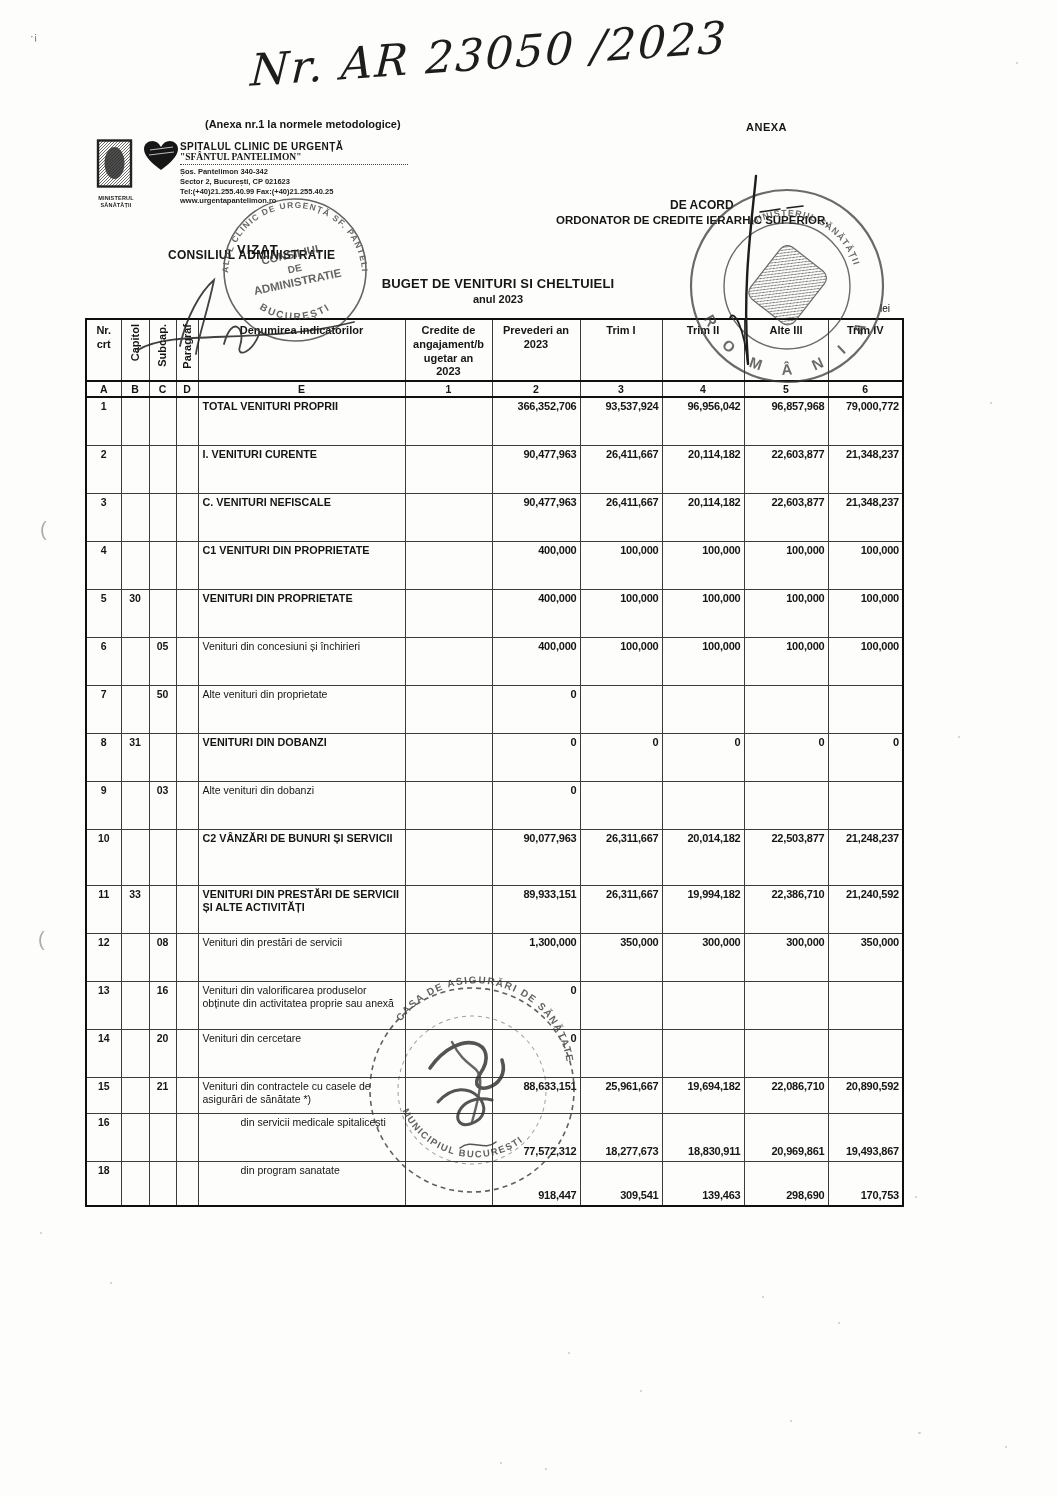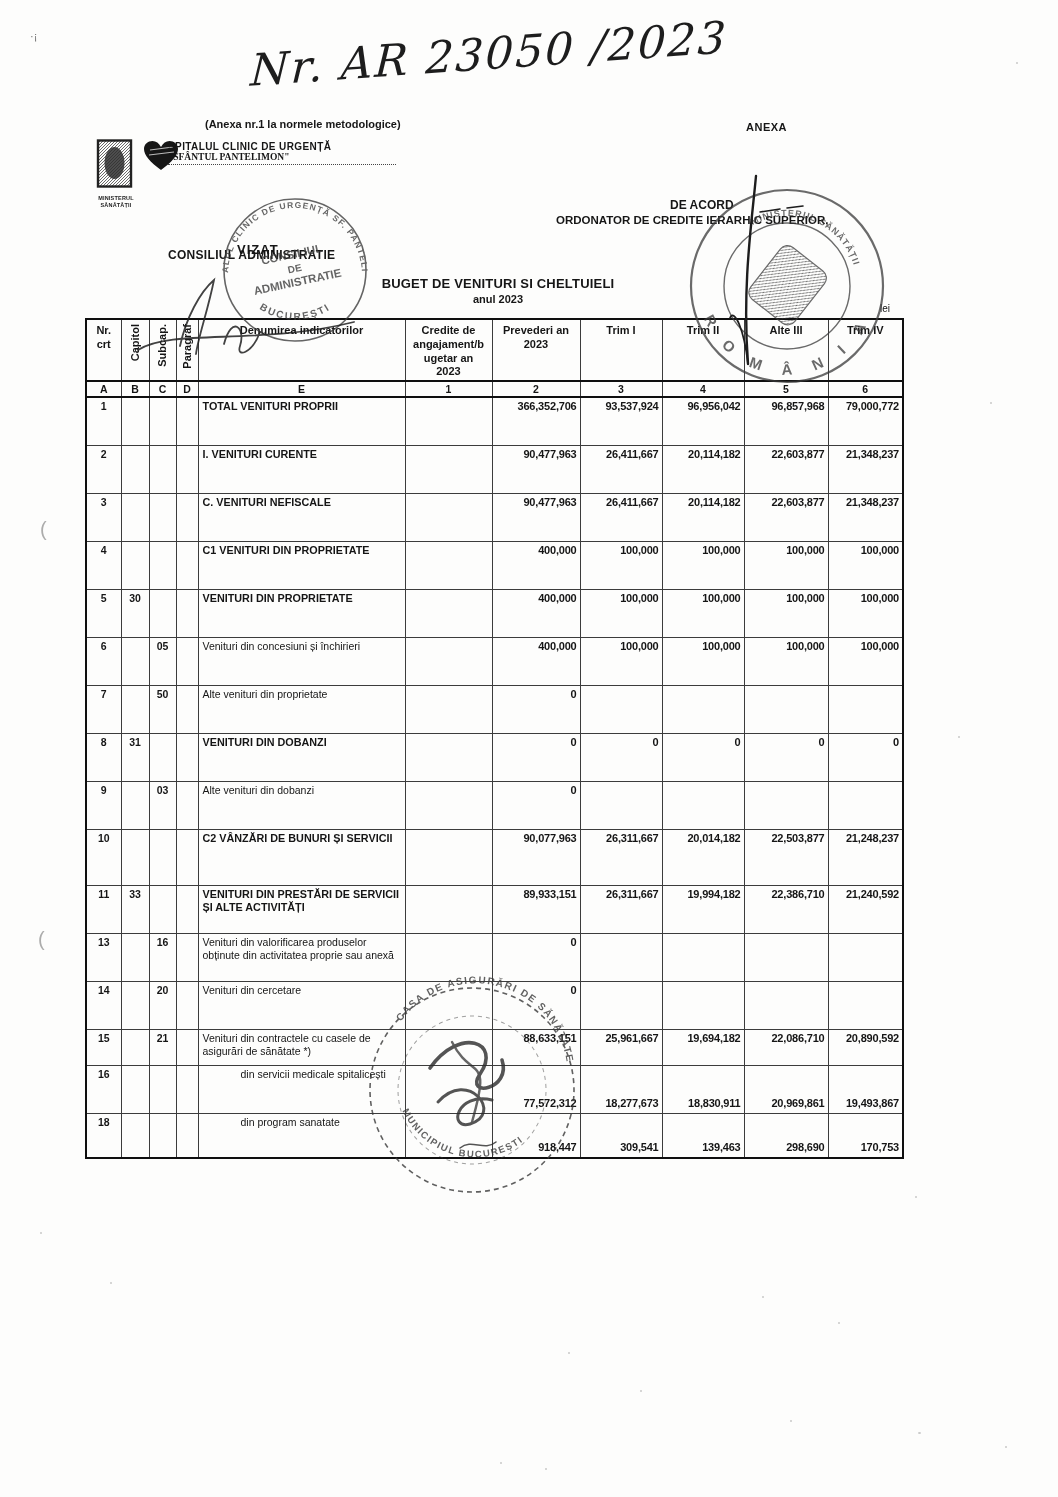--- a/index.html
+++ b/index.html
@@ -73,24 +73,30 @@
     <span>MINISTERUL</span><br>
     <span>SĂNĂTĂȚII</span>
   </div>
 </div>
 
 <svg class="abs" style="left:142px;top:140px;" width="40" height="32" viewBox="0 0 40 32">
   <path d="M19,30 C8,22 2,15 2,9 C2,4 6,1 10.5,1 C14,1 17,3 19,7 C21,3 24,1 27.5,1 C32,1 36,4 36,9 C36,15 30,22 19,30 Z" fill="#161616"></path>
   <path d="M8,10 L31,7 M7,15 L32,12" stroke="#fff" stroke-width="1.1" opacity=".7"></path>
 </svg>
 
-<div class="abs" style="left:168px;top:141px;">
+<div class="abs" style="left:180px;top:141px;">
   <div class="hosp-name">SPITALUL CLINIC DE URGENȚĂ</div>
   <div class="hosp-sub">"SFÂNTUL PANTELIMON"</div>
   <div class="hosp-div"></div>
+  <div class="addr">
+    <span>Șos. Pantelimon 340-342</span><br>
+    <span>Sector 2, București, CP 021623</span><br>
+    <span>Tel:(+40)21.255.40.99 Fax:(+40)21.255.40.25</span><br>
+    <span>www.urgentapantelimon.ro</span>
+  </div>
 </div>
 
 <div class="abs b12" style="left:670px;top:198px;">DE ACORD</div>
 <div class="abs" style="left:556px;top:214px;font-size:11.5px;font-weight:700;">ORDONATOR DE CREDITE IERARHIC SUPERIOR,</div>
 
 <div class="abs" style="left:237px;top:242px;font-size:13px;font-weight:700;letter-spacing:1px;">VIZAT</div>
 <div class="abs b12" style="left:168px;top:248px;letter-spacing:.3px;">CONSILIUL ADMINISTRATIE</div>
 
 <div class="abs title-blk" style="left:338px;top:276px;">
   <div class="b13">BUGET DE VENITURI SI CHELTUIELI</div>
@@ -372,20 +378,33 @@
           <td class="code"></td>
           <td class="name bold">VENITURI DIN PRESTĂRI DE SERVICII ȘI ALTE ACTIVITĂȚI</td>
           <td class="num"></td>
           <td class="num">89,933,151</td>
           <td class="num">26,311,667</td>
           <td class="num">19,994,182</td>
           <td class="num">22,386,710</td>
           <td class="num">21,240,592</td>
         </tr>
         <tr style="height: 48px;">
+          <td class="row-num">12</td>
+          <td class="code"></td>
+          <td class="code">08</td>
+          <td class="code"></td>
+          <td class="name">Venituri din prestări de servicii</td>
+          <td class="num"></td>
+          <td class="num">1,300,000</td>
+          <td class="num">350,000</td>
+          <td class="num">300,000</td>
+          <td class="num">300,000</td>
+          <td class="num">350,000</td>
+        </tr>
+        <tr style="height: 48px;">
           <td class="row-num">13</td>
           <td class="code"></td>
           <td class="code">16</td>
           <td class="code"></td>
           <td class="name">Venituri din valorificarea produselor obținute din activitatea proprie sau anexă</td>
           <td class="num"></td>
           <td class="num">0</td>
           <td class="num"></td>
           <td class="num"></td>
           <td class="num"></td>

